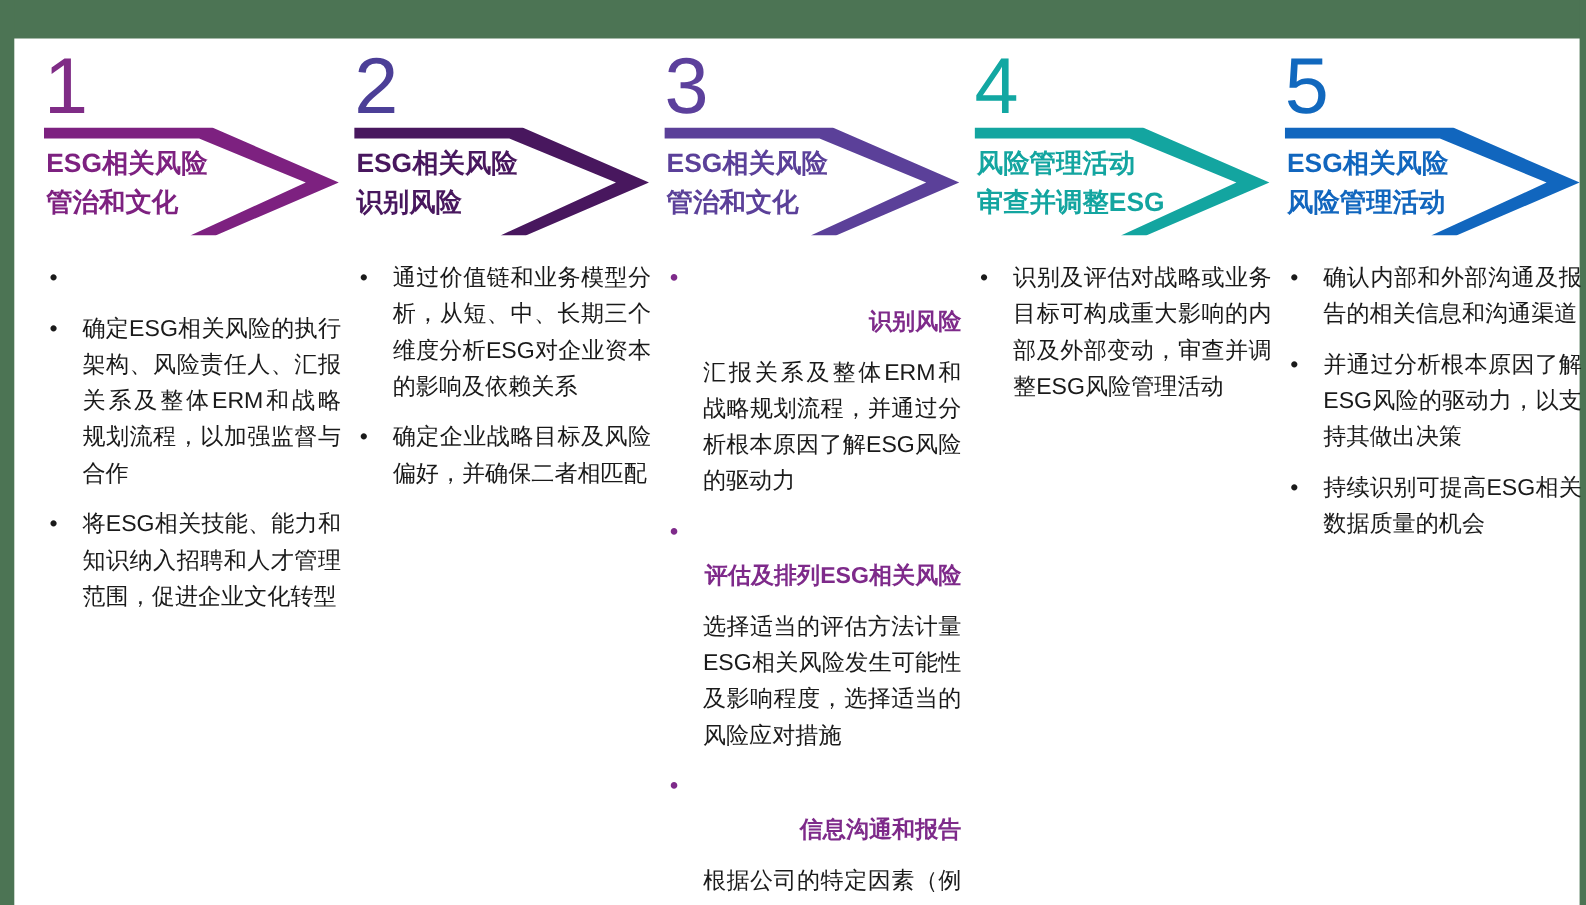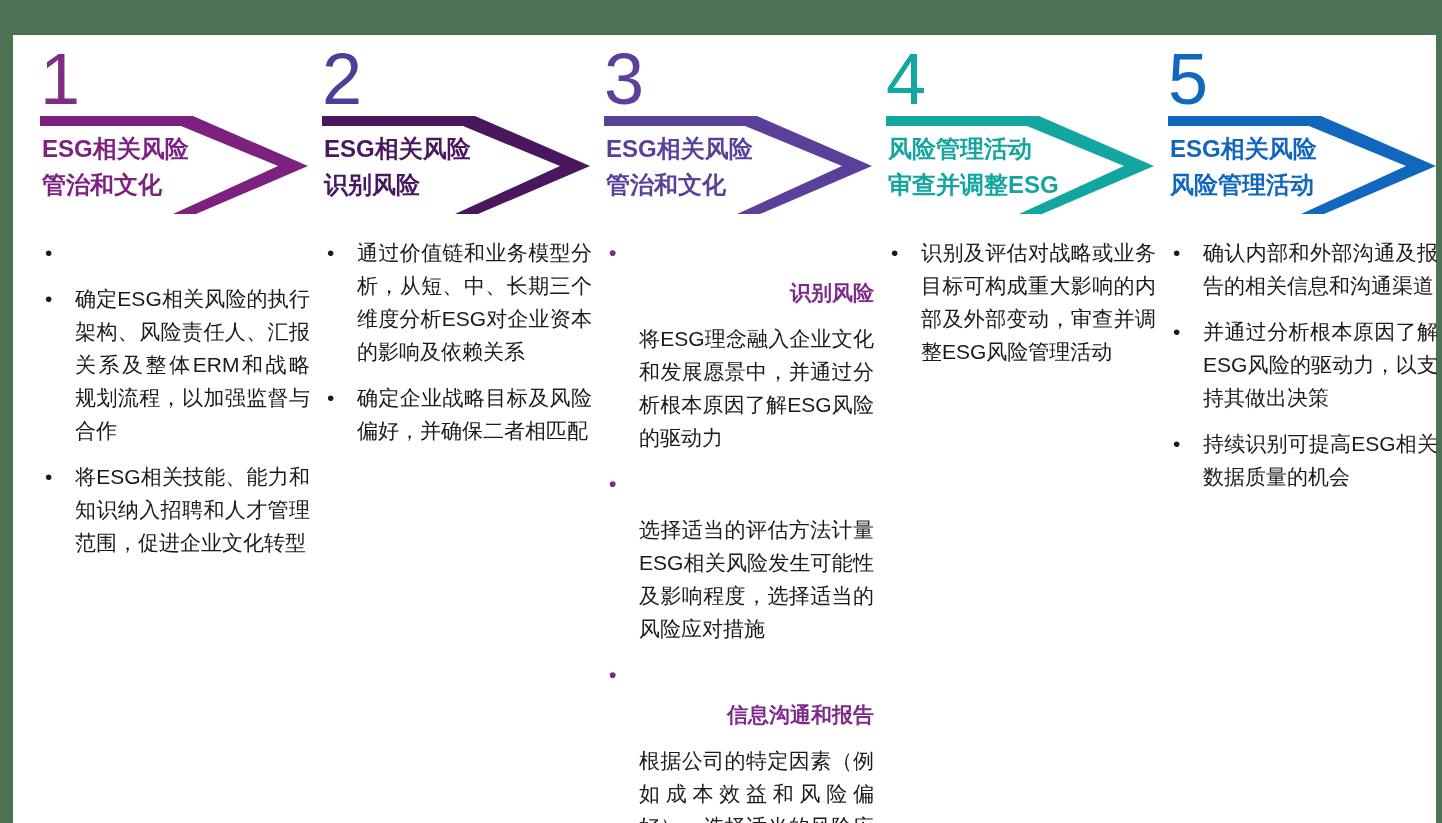--- a/index.html
+++ b/index.html
@@ -110,24 +110,25 @@
           <div>ESG相关风险</div>
           <div>管治和文化</div>
         </div>
       </div>
       <div class="items">
         <div class="bullet-item subhead" style="color: rgb(126, 42, 138);">
           <span class="dot">•</span>
           <span class="bullet-text">识别风险</span>
         </div>
         <div class="para-item">
-          <span class="bullet-text">将ESG理念融入企业文化和发展愿景中，并通过分析根本原因了解ESG风险的驱动力</span>
+          <span class="bullet-text">汇报关系及整体ERM和战略规划流程，并通过分析根本原因了解ESG风险的驱动力</span>
         </div>
         <div class="bullet-item subhead" style="color: rgb(126, 42, 138);">
           <span class="dot">•</span>
+          <span class="bullet-text">评估及排列ESG相关风险</span>
         </div>
         <div class="para-item">
           <span class="bullet-text">选择适当的评估方法计量ESG相关风险发生可能性及影响程度，选择适当的风险应对措施</span>
         </div>
         <div class="bullet-item subhead" style="color: rgb(126, 42, 138);">
           <span class="dot">•</span>
           <span class="bullet-text">信息沟通和报告</span>
         </div>
         <div class="para-item">
           <span class="bullet-text">根据公司的特定因素（例如成本效益和风险偏好），选择适当的风险应对措施</span>

